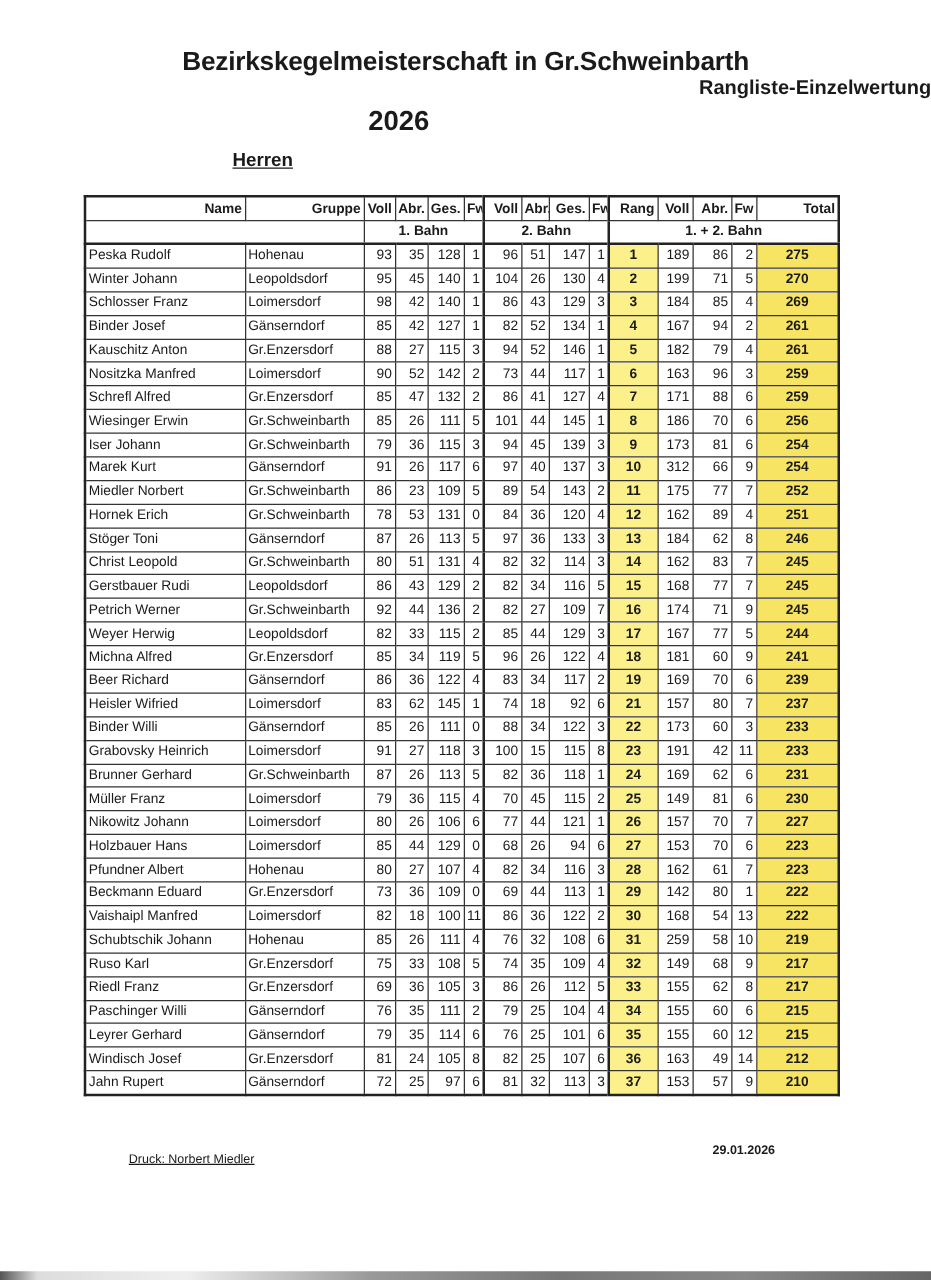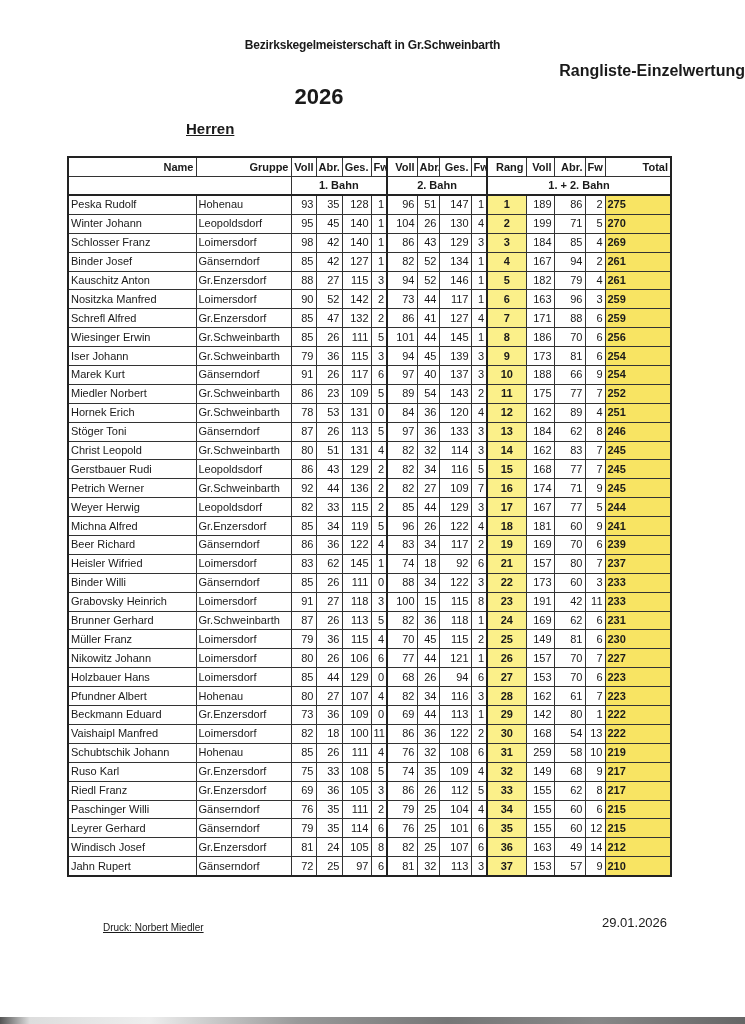--- a/index.html
+++ b/index.html
@@ -1,20 +1,20 @@
 <!DOCTYPE html>
 <html><head>
 <meta charset="utf-8">
 <style>
   html, body { margin: 0; padding: 0; }
   body {
     width: 745px; height: 1024px; background: #ffffff; position: relative; overflow: hidden;
     font-family: "Liberation Sans", sans-serif; color: #1a1a1a;
   }
-  .title1 { position: absolute; top: 38px; left: 0; width: 745px; text-align: center; font-weight: bold; font-size: 12px; letter-spacing: -0.2px; }
+  .title1 { position: absolute; top: 38px; left: 0; width: 745px; text-align: center; font-weight: bold; font-size: 21px; letter-spacing: -0.2px; }
   .title2 { position: absolute; top: 62px; left: 0; width: 745px; text-align: right; font-weight: bold; font-size: 16px; }
   .year   { position: absolute; top: 84px; left: 0; width: 638px; text-align: center; font-weight: bold; font-size: 22px; }
   .section { position: absolute; top: 120px; left: 186px; font-weight: bold; font-size: 15px; text-decoration: underline; }
 
   table.rank {
     position: absolute; top: 156px; left: 67px; width: 603px;
     border-collapse: collapse; table-layout: fixed; font-size: 11px;
     border: 2px solid #222;
   }
   table.rank td, table.rank th {
@@ -22,25 +22,25 @@
     white-space: nowrap; overflow: hidden;
   }
   table.rank th { font-weight: bold; font-size: 11px; text-align: right; height: 18px; }
   th.h-name, th.h-group { text-align: left; }
   tr.subhead td { height: 16px; font-weight: bold; text-align: center; margin-top: 32px; }
   tr.subhead td.blank { border-left: 2px solid #222; border-bottom: 2px solid #222; }
   td.num { text-align: right; }
   td.name, td.group { text-align: left; }
   .thick-r { border-right: 2px solid #222 !important; }
   td.rang { background: #fbf08a; font-weight: bold; text-align: center; }
-  td.total { background: #f8e463; font-weight: bold; text-align: left; }
+  td.total { background: #f8e463; font-weight: bold; text-align: center; }
   tr.first td { border-top: 2px solid #222; }
 
   .footer-left { position: absolute; top: 922px; left: 103px; font-size: 10px; text-decoration: underline; }
-  .footer-right { position: absolute; top: 915px; left: 602px; font-size: 13px; font-weight: normal; }
+  .footer-right { position: absolute; top: 915px; left: 570px; font-size: 10px; font-weight: bold; }
   .scanbar { position: absolute; left: 0; top: 1017px; width: 745px; height: 7px;
     background: linear-gradient(to right, #555 0%, #ddd 4%, #eee 20%, #999 40%, #777 60%, #888 80%, #666 100%); }
 </style>
 </head>
 <body>
 
 <div class="title1">Bezirkskegelmeisterschaft in Gr.Schweinbarth</div>
 <div class="title2">Rangliste-Einzelwertung</div>
 <div class="year">2026</div>
 <div class="section">Herren</div>
@@ -247,21 +247,21 @@
         <td class="group">Gänserndorf</td>
         <td class="num">91</td>
         <td class="num">26</td>
         <td class="num">117</td>
         <td class="num thick-r">6</td>
         <td class="num">97</td>
         <td class="num">40</td>
         <td class="num">137</td>
         <td class="num thick-r">3</td>
         <td class="rang">10</td>
-        <td class="num">188</td>
+        <td class="num">312</td>
         <td class="num">66</td>
         <td class="num">9</td>
         <td class="total">254</td>
       </tr>
       <tr>
         <td class="name">Miedler Norbert</td>
         <td class="group">Gr.Schweinbarth</td>
         <td class="num">86</td>
         <td class="num">23</td>
         <td class="num">109</td>

